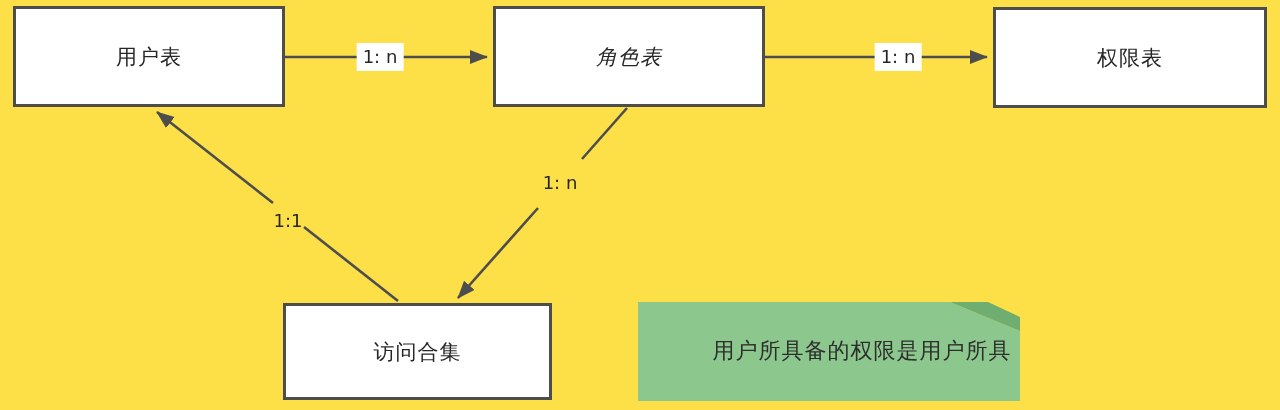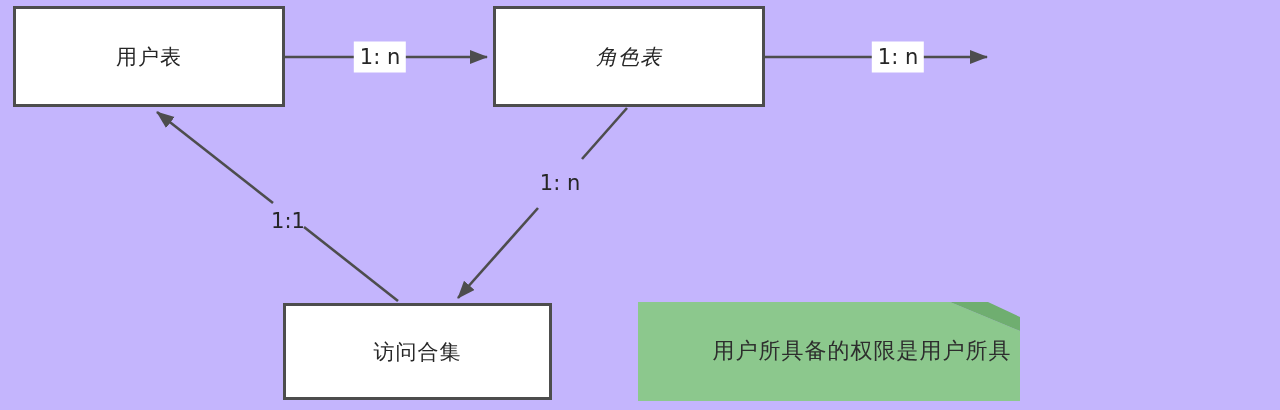--- a/index.html
+++ b/index.html
@@ -5,21 +5,21 @@
   html, body {
     margin: 0;
     padding: 0;
     background: #ffffff;
     font-family: "DejaVu Sans", "Liberation Sans", sans-serif;
   }
   .canvas {
     position: relative;
     width: 1280px;
     height: 410px;
-    background: #c4b5fd;
+    background: #fde047;
     overflow: hidden;
   }
   .wires {
     position: absolute;
     left: 0; top: 0;
     width: 1280px;
     height: 410px;
   }
   .node {
     position: absolute;
@@ -34,21 +34,21 @@
     letter-spacing: 1px;
   }
   .node-user   { left: 13px;  top: 6px;   width: 272px; height: 101px; }
   .node-role   { left: 493px; top: 6px;   width: 272px; height: 101px; font-style: italic; }
   .node-perm   { left: 993px; top: 7px;   width: 274px; height: 101px; }
   .node-access { left: 252px; top: 303px; width: 269px; height: 97px; margin-left: 31px; }
   .edge-label {
     position: absolute;
     background: #ffffff;
     color: #262626;
-    font-size: 21px;
+    font-size: 18px;
     line-height: 1;
     padding: 5px 6px;
     transform: translate(-50%, -50%);
     white-space: nowrap;
   }
   .label-1n-a { left: 380px; top: 57px; }
   .label-1n-b { left: 898px; top: 57px; }
   .label-1n-c { left: 560px; top: 183px; background: transparent; }
   .label-11   { left: 288px; top: 221px; background: transparent; }
   .note-text {
@@ -95,20 +95,23 @@
     <polygon points="638,302 950,302 1020,331 1020,401 638,401" fill="#8cc88d"></polygon>
     <polygon points="950,302 988,302 1020,317 1020,331" fill="#6fae70"></polygon>
   </svg>
 
   <div class="node node-user">
     <span>用户表</span>
   </div>
   <div class="node node-role">
     <span>角色表</span>
   </div>
+  <div class="node node-perm">
+    <span>权限表</span>
+  </div>
   <div class="node node-access">
     <span>访问合集</span>
   </div>
 
   <div class="edge-label label-1n-a">1: n</div>
   <div class="edge-label label-1n-b">1: n</div>
   <div class="edge-label label-1n-c">1: n</div>
   <div class="edge-label label-11">1:1</div>
 
   <div class="note-text">

